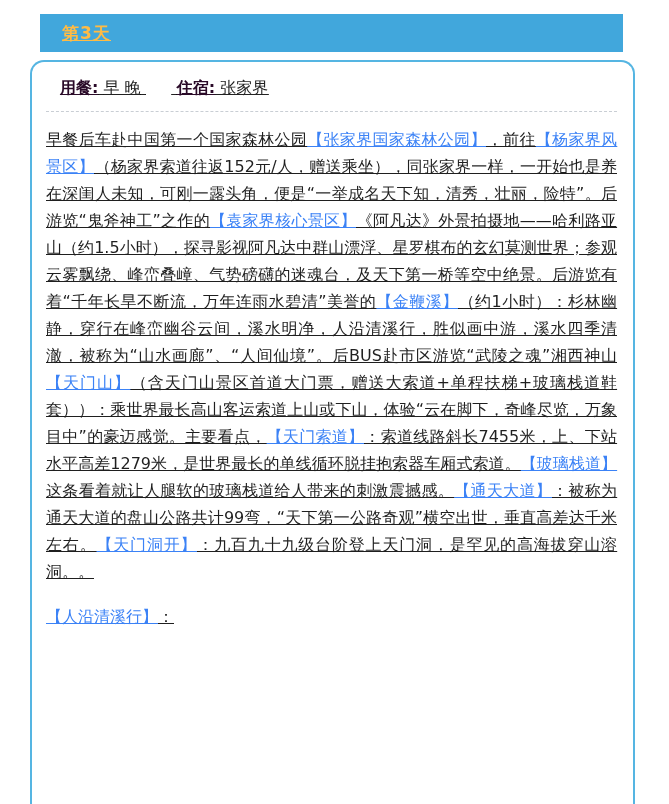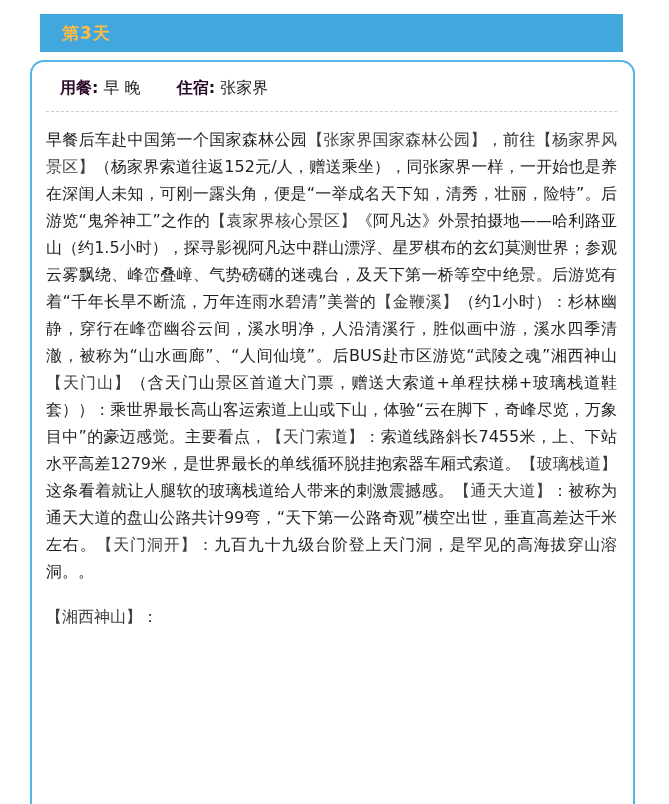--- a/index.html
+++ b/index.html
@@ -1,15 +1,15 @@
 <!DOCTYPE html>
 <html><head>
 <meta charset="utf-8">
 <style>
-  * { margin:0; padding:0; box-sizing:border-box; }
+  * { margin:0; padding:0; box-sizing:border-box;text-decoration:underline; }
   html,body {
     width:669px; height:804px; overflow:hidden;
     background:#ffffff;
     font-family:"DejaVu Sans","Liberation Sans",sans-serif;
   }
   .header-bar {
     margin:14px 46px 0 40px;
     height:38px;
     background:#41a7dc;
     display:flex; align-items:center;
@@ -40,35 +40,35 @@
     margin:2px 0 6px 0;
   }
   .body-text p {
     font-size:16px;
     line-height:27px;
     color:#1f1f1f;
     text-align:justify;
     margin:14px 0 16px 0;
   }
   .body-text p.tight { margin:18px 0 16px 0; }
-  .hl { color:#404040; }
+  .hl { color:#3b82f6; }
 </style>
 </head>
 <body>
 
 <div class="header-bar">
   <span class="day-badge">第3天</span>
 </div>
 
 <div class="content-box">
   <div class="meal-row">
     <span class="lbl">用餐:</span>
     <span class="val">早 晚</span>
     <span class="gap"></span>
     <span class="lbl">住宿:</span>
     <span class="val">张家界</span>
   </div>
   <div class="divider"></div>
   <div class="body-text" id="body-text">
       <p><span>早餐后车赴中国第一个国家森林公园</span><span class="hl">【张家界国家森林公园】</span><span>，前往</span><span class="hl">【杨家界风景区】</span><span>（杨家界索道往返152元/人，赠送乘坐），同张家界一样，一开始也是养在深闺人未知，可刚一露头角，便是“一举成名天下知，清秀，壮丽，险特”。后游览“鬼斧神工”之作的</span><span class="hl">【袁家界核心景区】</span><span>《阿凡达》外景拍摄地——哈利路亚山（约1.5小时），探寻影视阿凡达中群山漂浮、星罗棋布的玄幻莫测世界；参观云雾飘绕、峰峦叠嶂、气势磅礴的迷魂台，及天下第一桥等空中绝景。后游览有着“千年长旱不断流，万年连雨水碧清”美誉的</span><span class="hl">【金鞭溪】</span><span>（约1小时）：杉林幽静，穿行在峰峦幽谷云间，溪水明净，人沿清溪行，胜似画中游，溪水四季清澈，被称为“山水画廊”、“人间仙境”。后BUS赴市区游览“武陵之魂”湘西神山</span><span class="hl">【天门山】</span><span>（含天门山景区首道大门票，赠送大索道+单程扶梯+玻璃栈道鞋套））：乘世界最长高山客运索道上山或下山，体验“云在脚下，奇峰尽览，万象目中”的豪迈感觉。主要看点，</span><span class="hl">【天门索道】</span><span>：索道线路斜长7455米，上、下站水平高差1279米，是世界最长的单线循环脱挂抱索器车厢式索道。</span><span class="hl">【玻璃栈道】</span><span>这条看着就让人腿软的玻璃栈道给人带来的刺激震撼感。</span><span class="hl">【通天大道】</span><span>：被称为通天大道的盘山公路共计99弯，“天下第一公路奇观”横空出世，垂直高差达千米左右。</span><span class="hl">【天门洞开】</span><span>：九百九十九级台阶登上天门洞，是罕见的高海拔穿山溶洞。。</span></p>
-      <p class="tight"><span class="hl">【湘西神山】</span><span>：</span></p>
+      <p class="tight"><span class="hl">【人沿清溪行】</span><span>：</span></p>
     </div>
 </div>
 
 </body></html>

